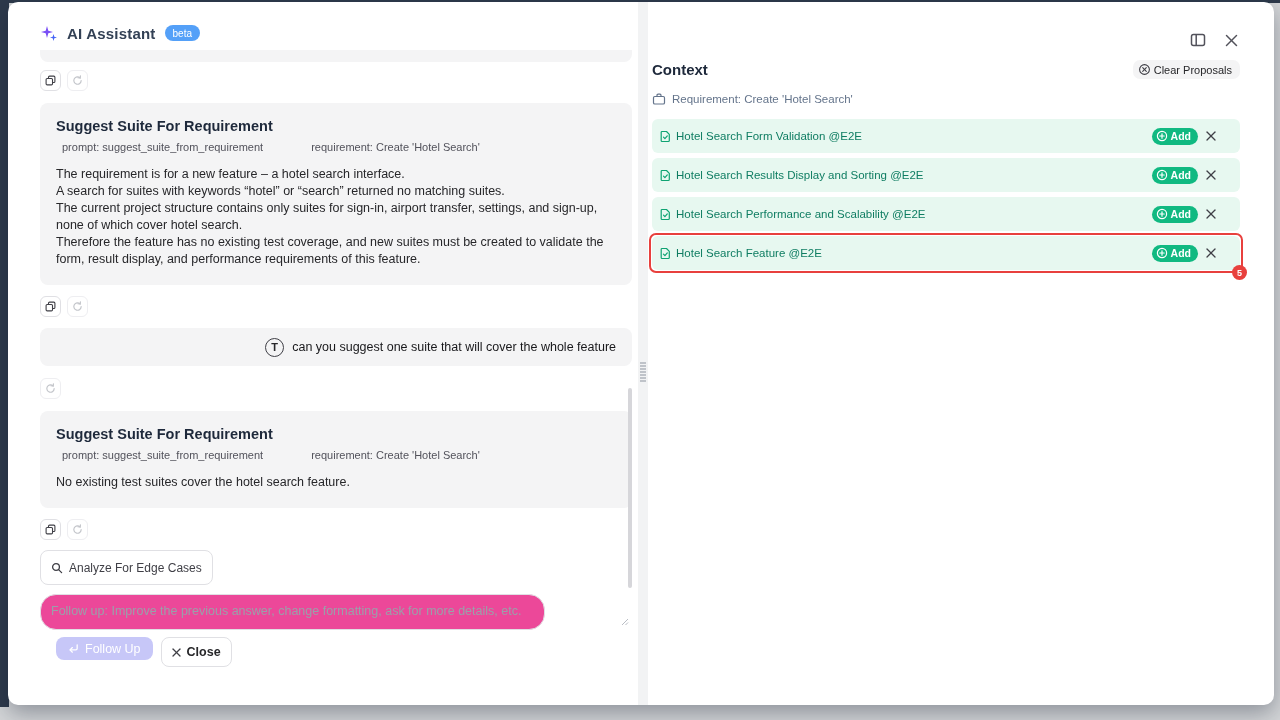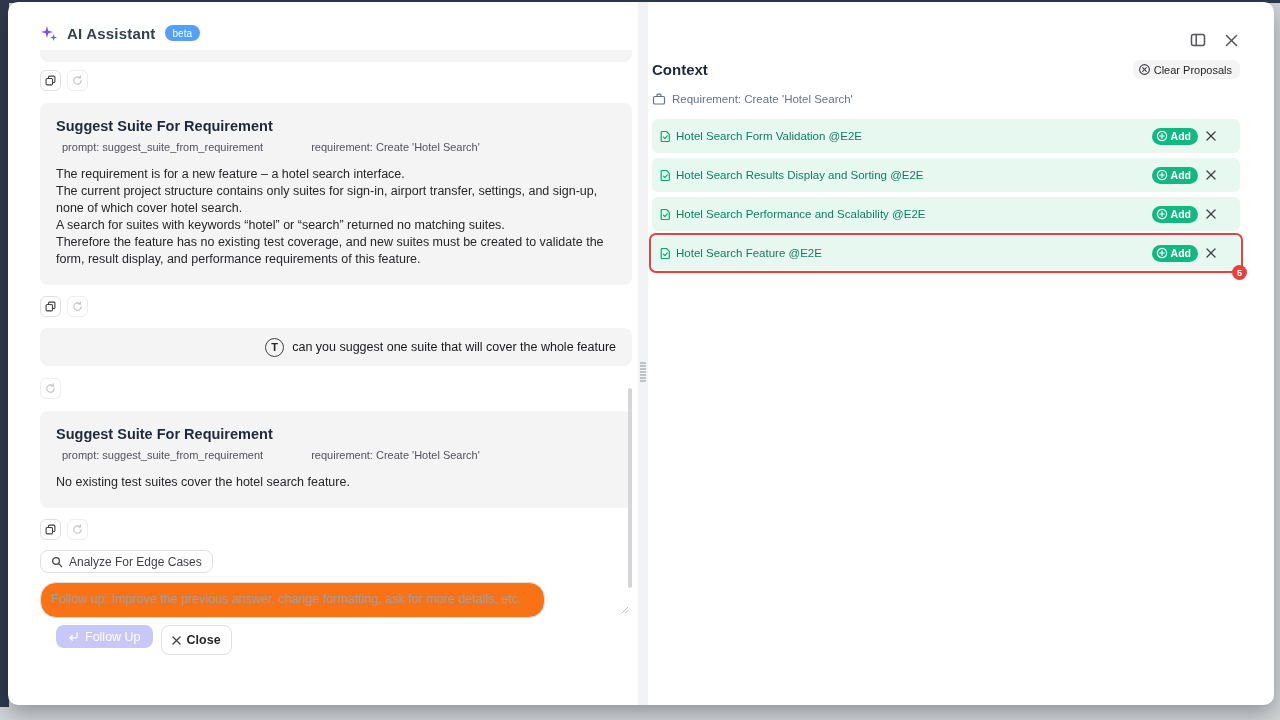--- a/index.html
+++ b/index.html
@@ -31,27 +31,27 @@
   .msg-card .title { font-size:14.5px; font-weight:700; color:#1e293b; }
   .meta { display:flex; gap:48px; margin-top:7px; padding-left:6px; font-size:11px; color:#52525b; }
   .body { margin-top:13px; font-size:12.5px; line-height:17px; color:#27272a; }
 
   .user-bar { background:#f4f4f5; border-radius:8px; height:38px; display:flex; align-items:center;
               justify-content:flex-end; gap:8px; padding:0 16px; margin-top:11px; }
   .avatar { width:19px; height:19px; border:1.5px solid #3f3f46; border-radius:50%; display:flex;
             align-items:center; justify-content:center; font-size:11px; font-weight:700; color:#27272a; flex:none; }
   .user-text { font-size:12.5px; color:#18181b; }
 
-  .chip { display:inline-flex; align-items:center; gap:6px; height:23px; padding:0 10px; margin-top:10px;
+  .chip { display:inline-flex; align-items:center; gap:6px; height:35px; padding:0 10px; margin-top:10px;
           border:1px solid #e0e0e4; border-radius:8px; background:#fff; font-size:12px; color:#3f3f46; cursor:pointer; }
 
   .followup-wrap { position:relative; margin-top:9px; }
   .followup-input { width:505px; height:36px; border:1px solid #e0e0e4; border-radius:16px; padding:9px 10px;
                     font-family:"Liberation Sans", sans-serif; font-size:12.5px; color:#27272a; resize:none;
-                    outline:none; background:#f97316; display:block; }
+                    outline:none; background:#ec4899; display:block; }
   .followup-input::placeholder { color:#9aa0aa; }
   .resize-grip { position:absolute; right:3px; bottom:4px; }
 
   .btn-row { display:flex; gap:8px; margin-top:7px;padding-left:16px; }
   .btn-primary { background:#c7c7f8; color:#fff; border:none; border-radius:8px; height:23px; padding:0 12px;
                  font-size:12.5px; font-weight:500; display:flex; align-items:center; gap:6px; cursor:default; }
   .btn-secondary { background:#fff; border:1px solid #e0e0e4; border-radius:8px; height:30px; padding:0 10px;
                    font-size:12.5px; font-weight:600; color:#27272a; display:flex; align-items:center; gap:6px; cursor:pointer; }
 
   
@@ -144,22 +144,22 @@
 
     
     <div class="msg-card">
       <div class="title">Suggest Suite For Requirement</div>
       <div class="meta">
         <span>prompt: suggest_suite_from_requirement</span>
         <span>requirement: Create 'Hotel Search'</span>
       </div>
       <div class="body">
         <div>The requirement is for a new feature – a hotel search interface.</div>
+        <div>A search for suites with keywords “hotel” or “search” returned no matching suites.</div>
         <div>The current project structure contains only suites for sign-in, airport transfer, settings, and sign-up, none of which cover hotel search.</div>
-        <div>A search for suites with keywords “hotel” or “search” returned no matching suites.</div>
         <div>Therefore the feature has no existing test coverage, and new suites must be created to validate the form, result display, and performance requirements of this feature.</div>
       </div>
     </div>
 
     <div class="action-row" style="margin-top:11px;">
       <button class="icon-btn">
         <span>
           <svg width="11" height="11" viewBox="0 0 12 12" fill="none" stroke="#3f3f46" stroke-width="1.2">
             <rect x="3.8" y="1.2" width="7" height="7" rx="1.2"></rect>
               <rect x="1.2" y="3.8" width="7" height="7" rx="1.2" fill="#fff"></rect>

